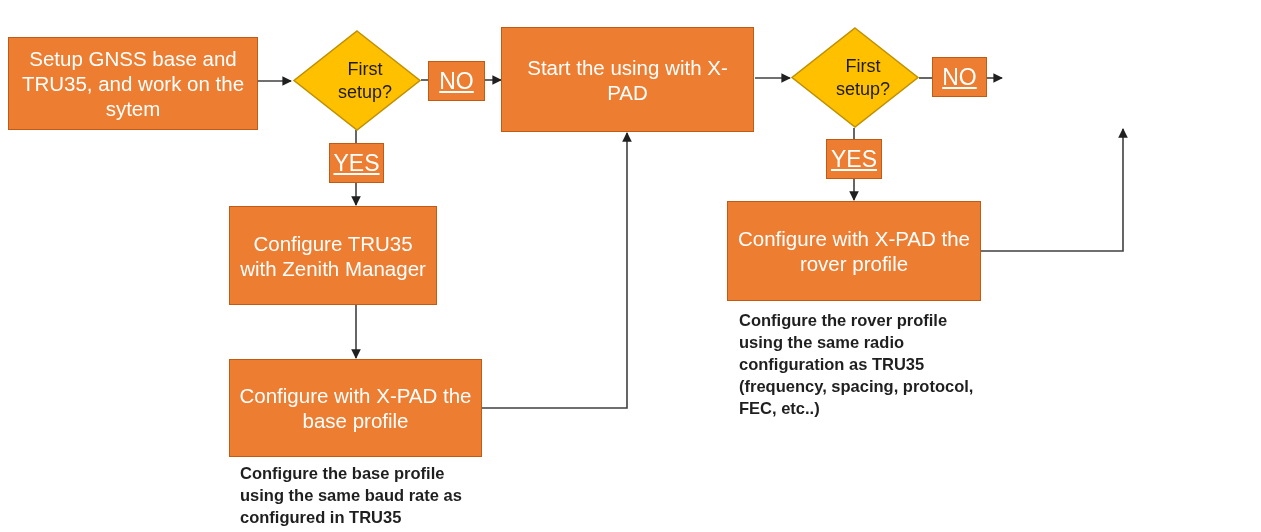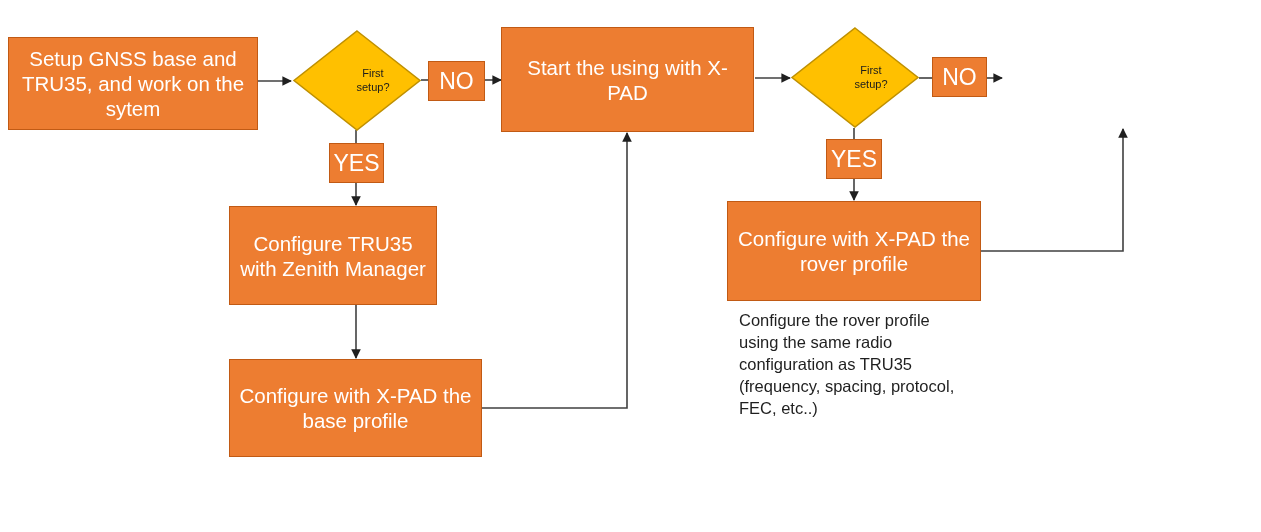--- a/index.html
+++ b/index.html
@@ -30,51 +30,53 @@
     line-height: 1.22;
     white-space: pre-line;
     padding: 2px 6px;
   }
   .node.big {
     font-size: 20.5px;
   }
   .node.tag {
     font-size: 23px;
     padding: 0;
+    text-decoration: underline;
   }
   .diamond-wrap {
     position: absolute;
   }
   .diamond-wrap svg {
     display: block;
     overflow: visible;
   }
   .diamond-label {
     position: absolute;
-    left: 16px;
+    left: 8px;
     top: 0;
     width: 100%;
     height: 100%;
     display: flex;
     align-items: center;
     justify-content: center;
     text-align: center;
     color: #1c1c1c;
-    font-size: 11px;
+    font-size: 18px;
     line-height: 1.25;
     white-space: pre-line;
     pointer-events: none;
   }
   .caption {
     position: absolute;
     color: #1f1f1f;
     font-size: 16.5px;
     line-height: 1.33;
     white-space: pre-line;
     text-align: left;
+    font-weight: bold;
   }
   .conn {
     position: absolute;
     left: 0;
     top: 0;
     width: 1261px;
     height: 532px;
     pointer-events: none;
   }
 </style>
@@ -165,20 +167,23 @@
   </div>
 
   <div class="node big" style="left:229px; top:359px; width:253px; height:98px;">
     <span>Configure with X-PAD the base profile</span>
   </div>
 
   <div class="node big" style="left:727px; top:201px; width:254px; height:100px;">
     <span>Configure with X-PAD the rover profile</span>
   </div>
 
+  <div class="caption" style="left:240px; top:463px; width:275px;">Configure the base profile
+using the same baud rate as
+configured in TRU35</div>
 
   <div class="caption" style="left:739px; top:310px; width:280px;">Configure the rover profile
 using the same radio
 configuration as TRU35
 (frequency, spacing, protocol,
 FEC, etc..)</div>
 
 </div>
 
 </body></html>

